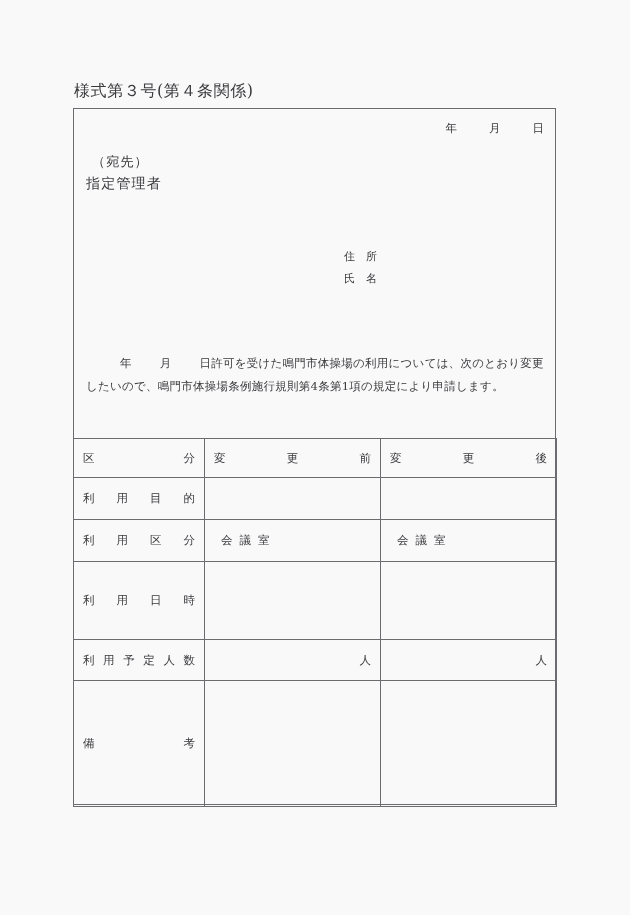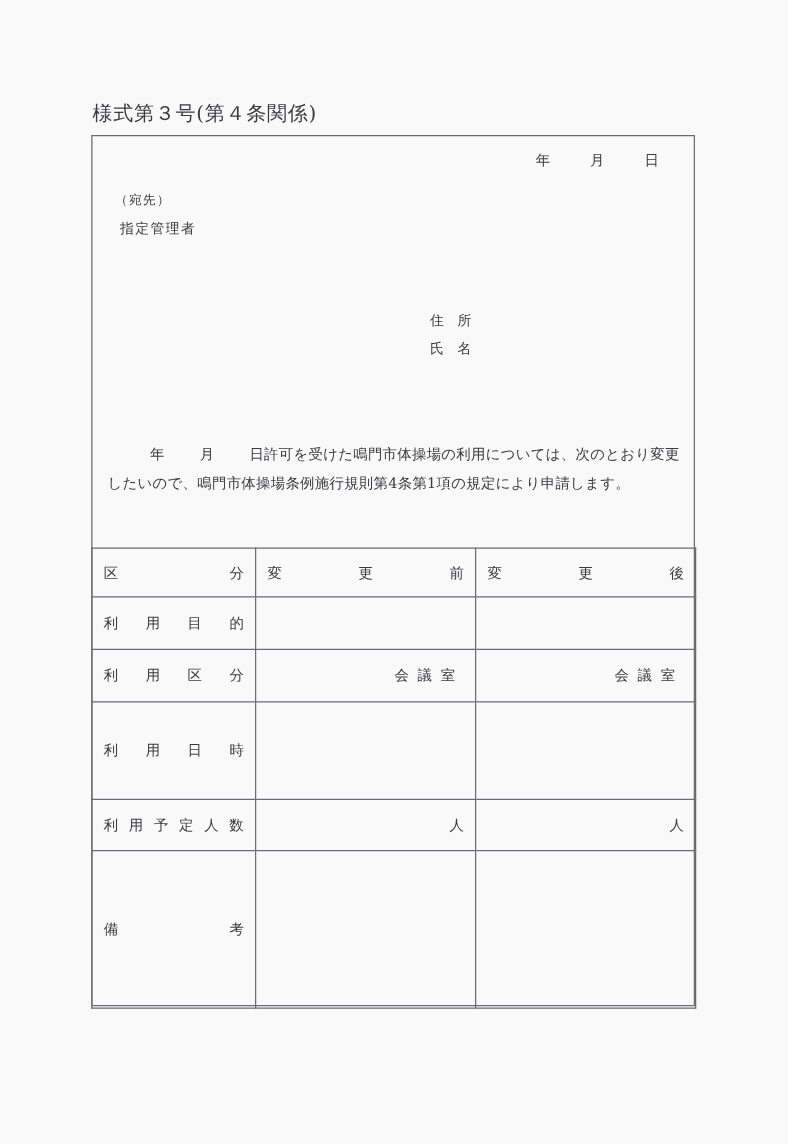--- a/index.html
+++ b/index.html
@@ -41,42 +41,42 @@
   
   .upper {
     position: relative;
     height: 329px;
     box-sizing: border-box;
   }
 
   .date-line {
     position: absolute;
     top: 12px;
-    left: 1px;
+    left: 18px;
     width: 452px;
     text-align: right;
     font-size: 11.5px;
     white-space: nowrap;
   }
   .date-line .gap { display: inline-block; width: 32px; }
 
   .addressee {
     position: absolute;
     top: 44px;
     left: 18px;
-    font-size: 10px;
+    font-size: 13px;
     letter-spacing: 1.2px;
     white-space: nowrap;
     text-align: center;
   }
   .addressee-name {
     position: absolute;
     top: 66px;
-    left: 22px;
-    font-size: 11px;
+    left: 12px;
+    font-size: 14px;
     letter-spacing: 1.2px;
     white-space: nowrap;
   }
 
   .applicant {
     position: absolute;
     top: 137px;
     left: 270px;
     font-size: 11px;
     line-height: 22px;
@@ -128,21 +128,21 @@
 
   
   .spread {
     display: flex;
     justify-content: space-between;
     white-space: nowrap;
   }
   .spread > span { display: inline-block; }
 
   .cell-center {
-    text-align: right;
+    text-align: left;
     letter-spacing: 7px;
     text-indent: 7px;
   }
   .cell-right {
     text-align: right;
   }
 
   .r-head  { height: 39px; }
   .r-purp  { height: 42px; }
   .r-kind  { height: 42px; }

